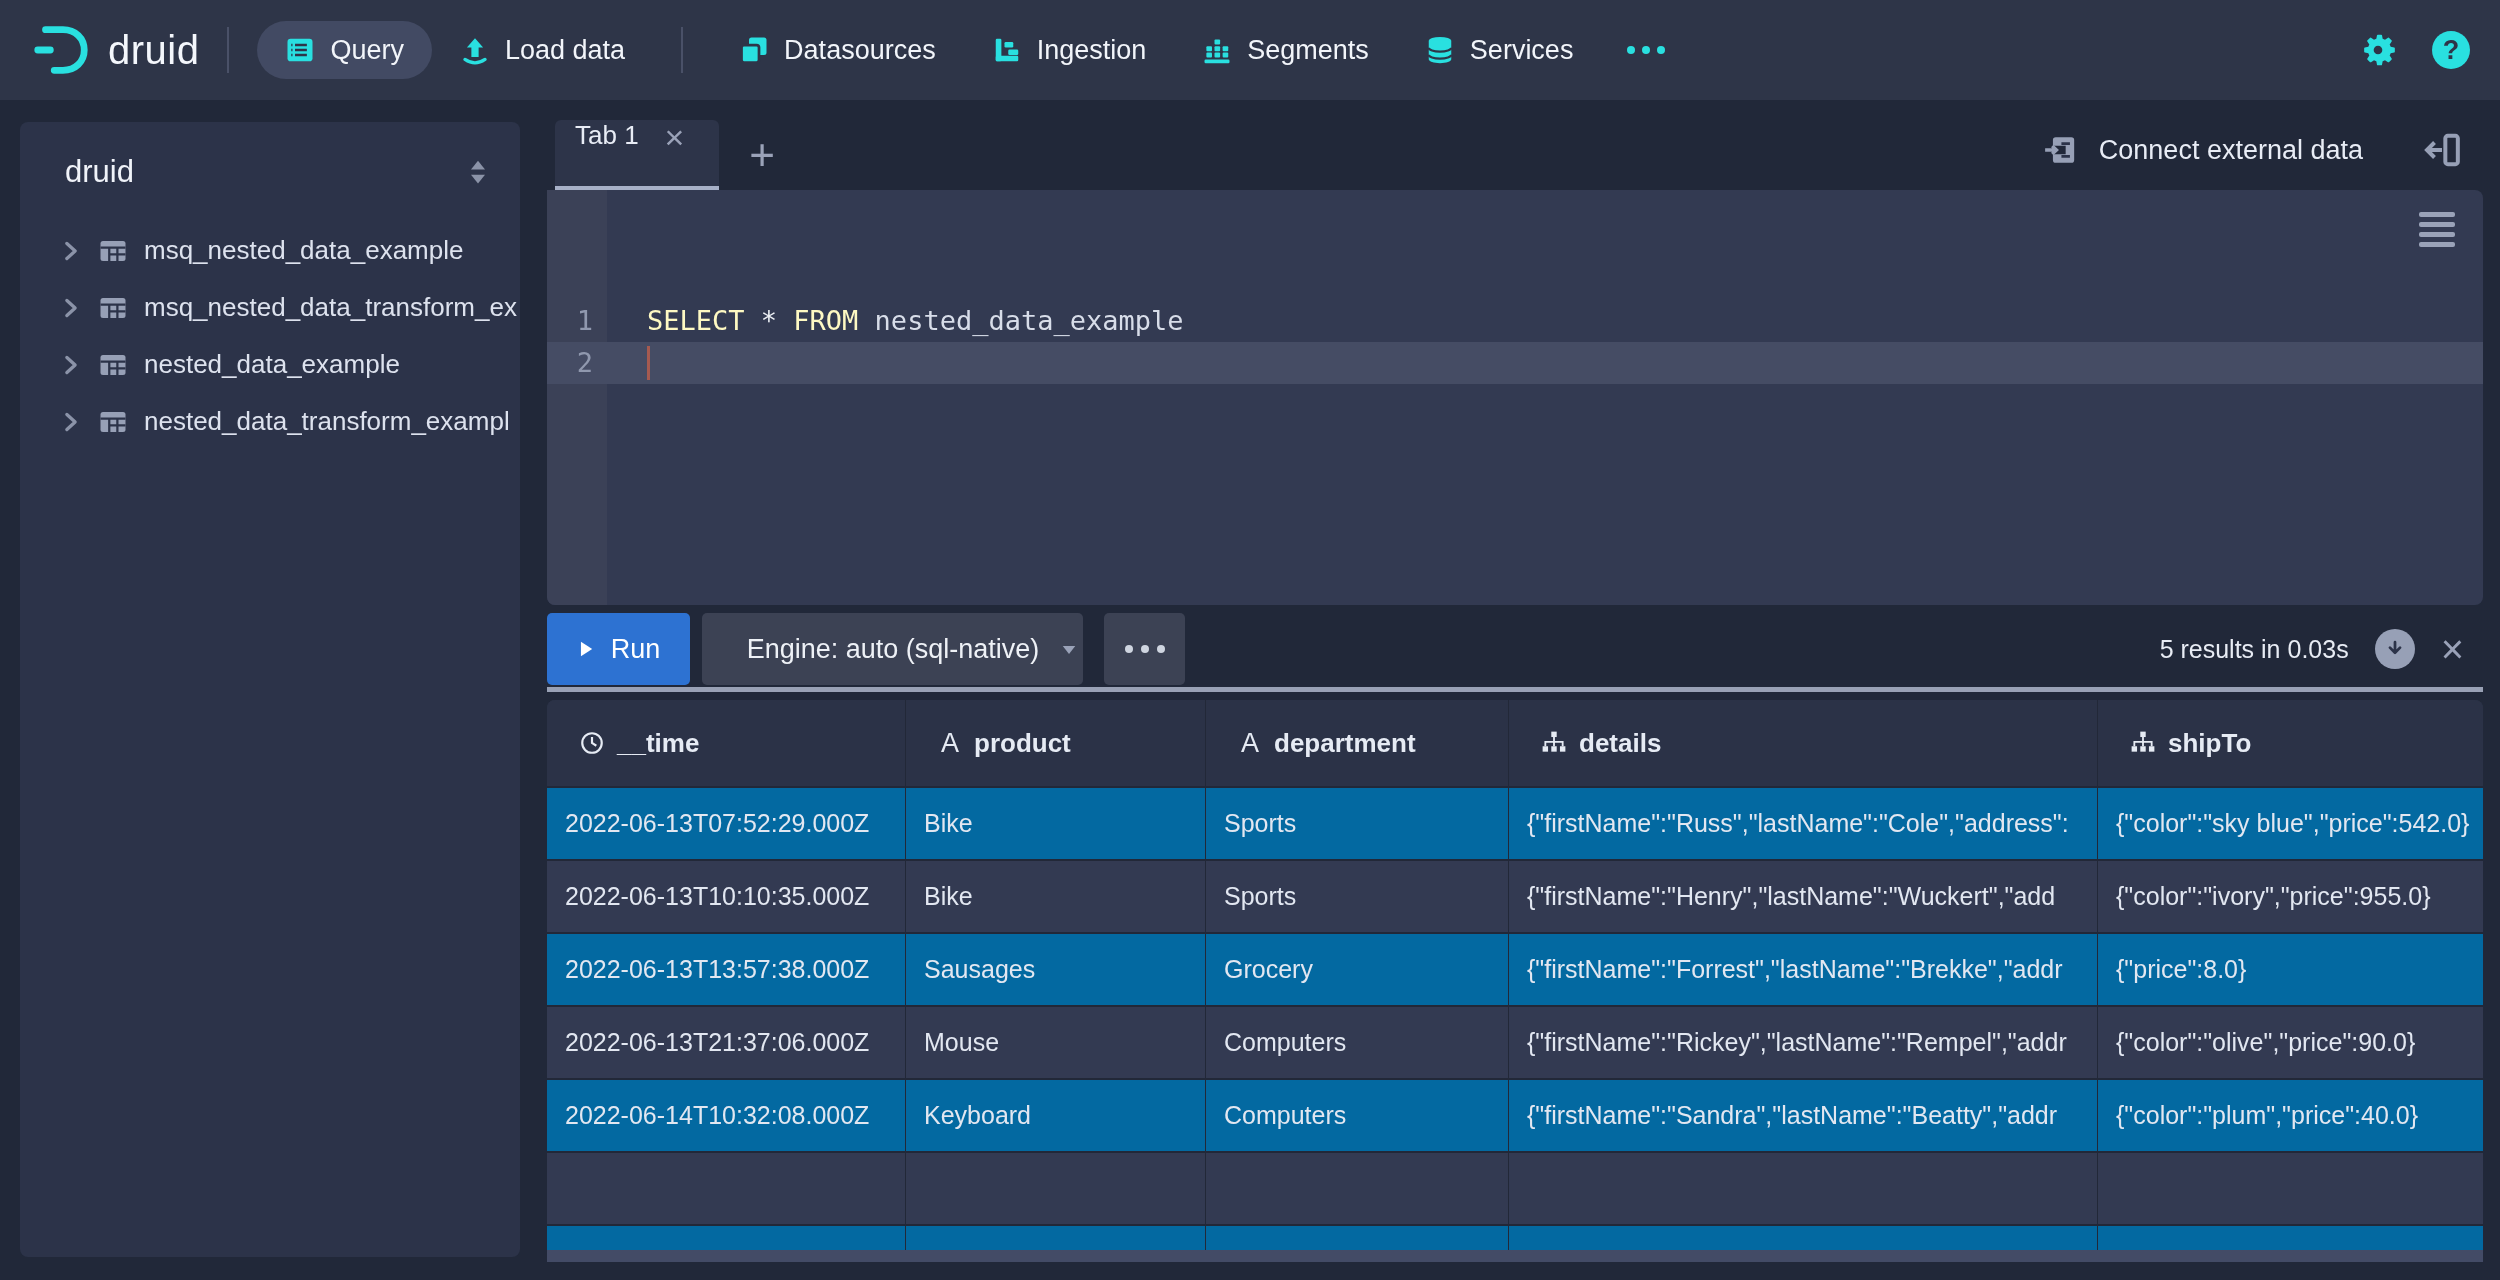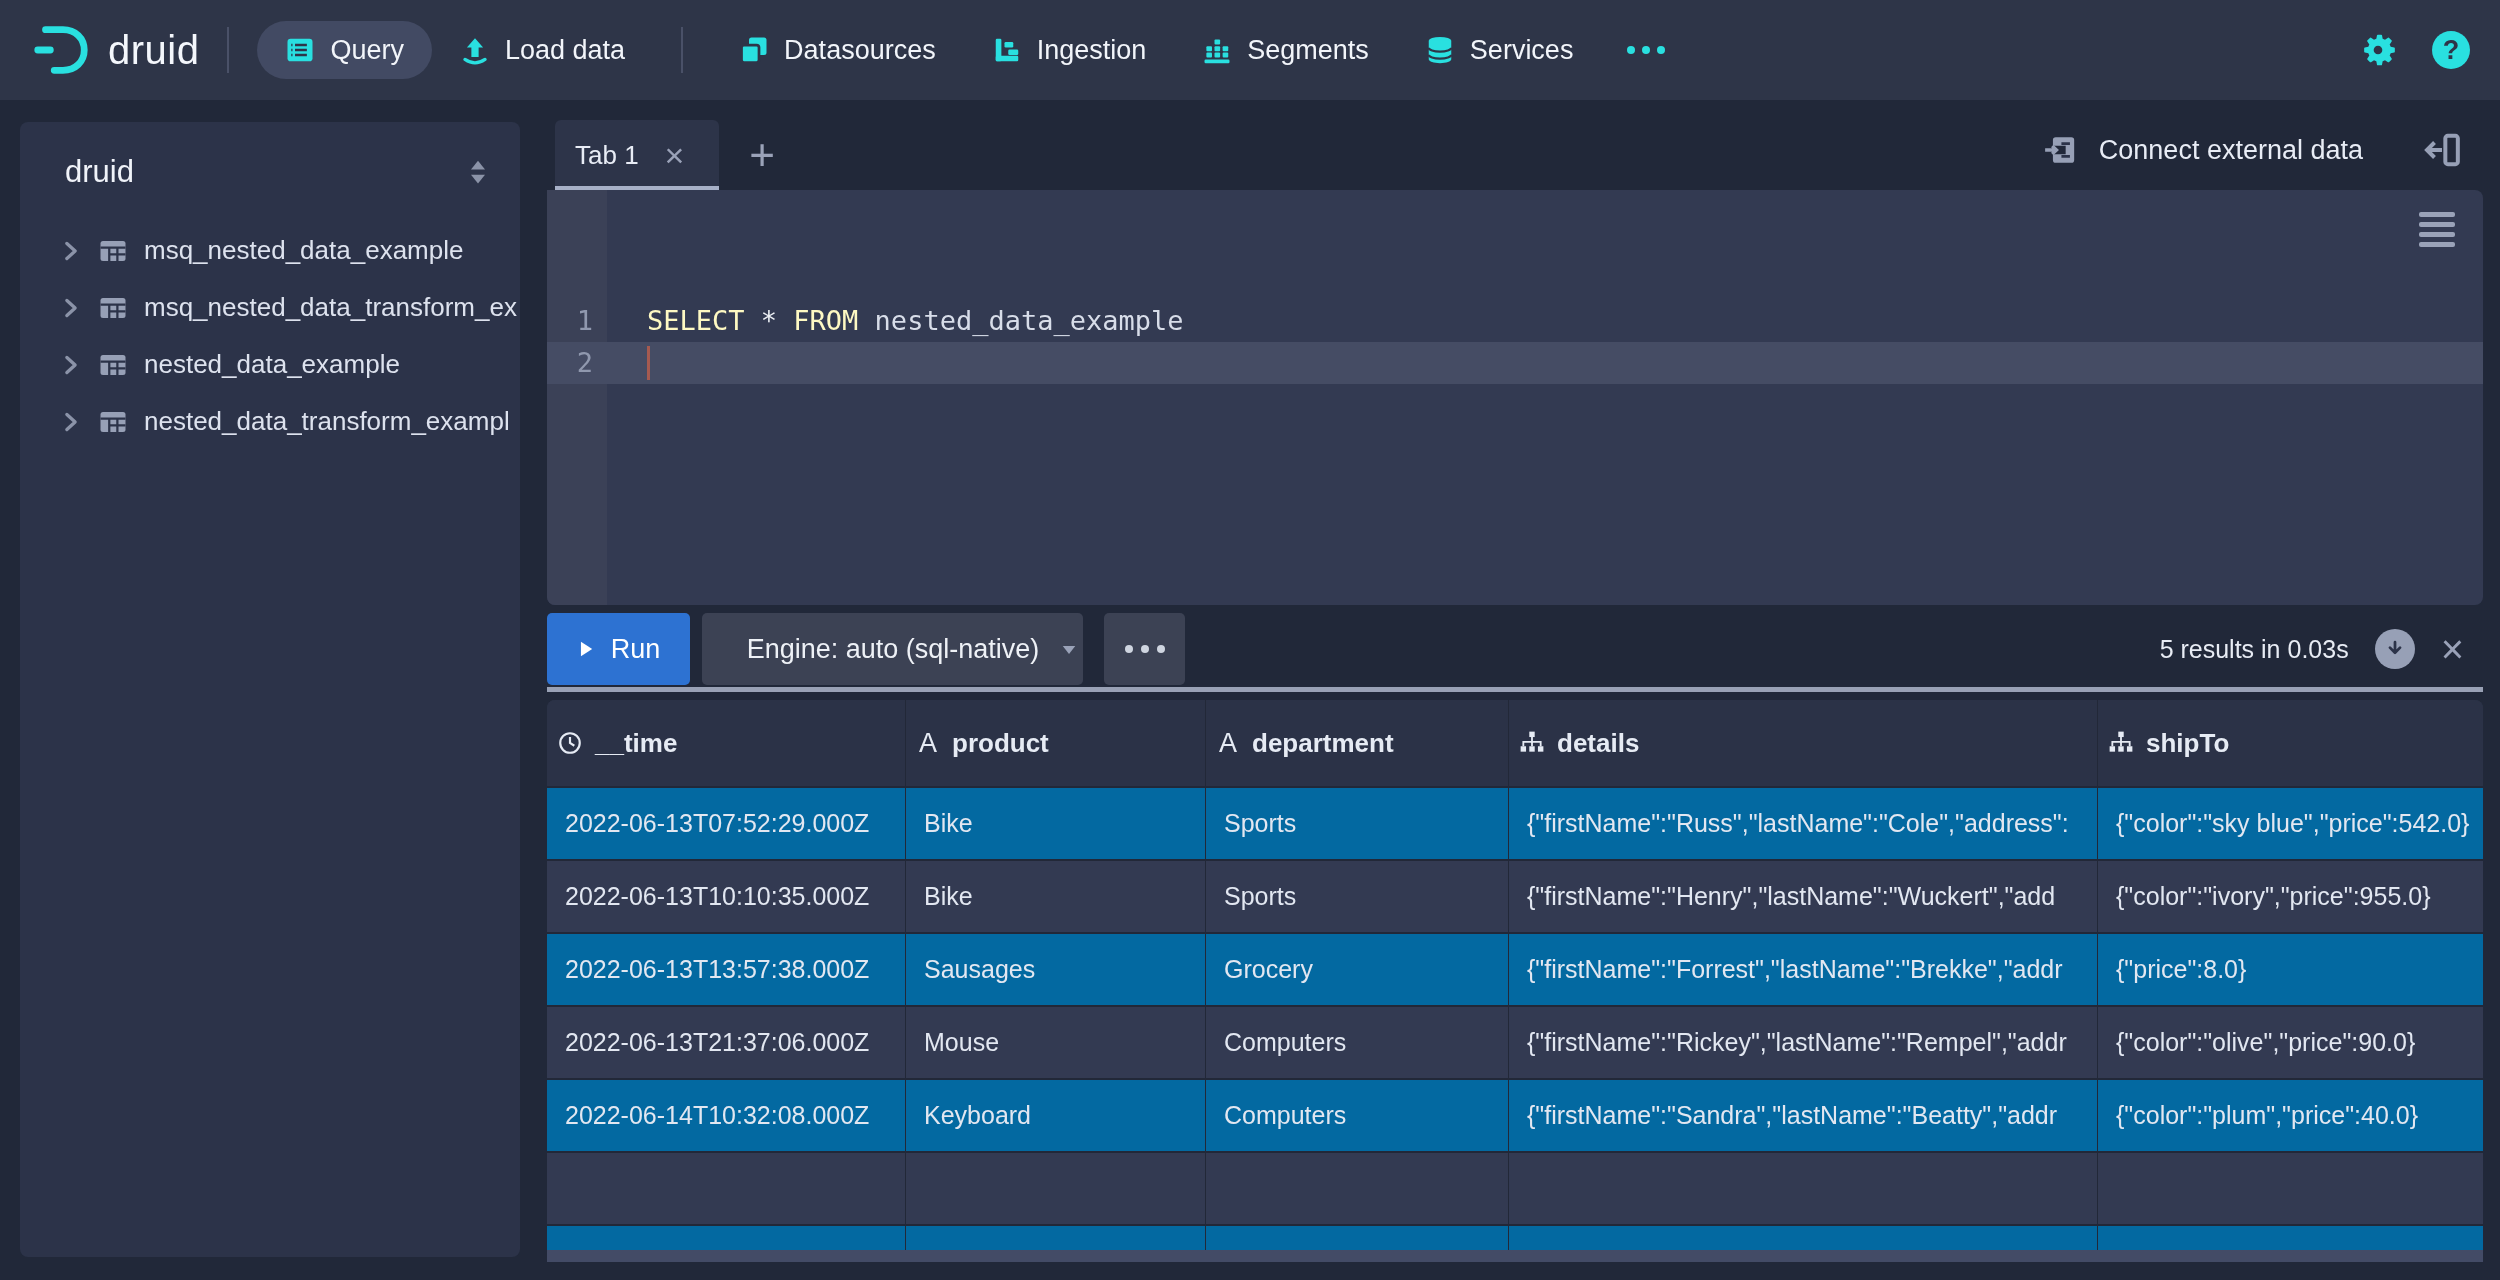--- a/index.html
+++ b/index.html
@@ -32,21 +32,21 @@
   .tree { margin-top:8px; }
   .tree-item { display:flex; align-items:center; height:57px; padding-left:40px; gap:16px; cursor:pointer; }
   .tree-item .name { color:#dde2ee; font-size:26px; white-space:nowrap; overflow:hidden; }
 
   
   .main { position:absolute; left:547px; top:100px; width:1936px; height:1162px; }
 
   
   .tabbar { position:absolute; left:0; top:0; width:1936px; height:90px; }
   .tab { position:absolute; left:8px; top:20px; width:164px; height:70px; background:#2d3449;
-         border-radius:6px 6px 0 0; display:flex; align-items:center; padding:0 20px; gap:26px; cursor:pointer; }
+         border-radius:6px 6px 0 0; display:flex; align-items:flex-start; padding:0 20px; gap:26px; cursor:pointer; }
   .tab .tab-label { color:#e8ecf5; font-size:26px; }
   .tab .tab-close { color:#9aa2b8; font-size:34px; line-height:1; cursor:pointer; }
   .tab-underline { position:absolute; left:8px; top:86px; width:164px; height:4px; background:#a7b0c7; }
   .tab-plus { position:absolute; left:192px; top:28px; width:46px; height:54px; color:#9aa2b8;
               font-size:44px; display:flex; align-items:center; justify-content:center; cursor:pointer; }
   .connect-btn { position:absolute; right:120px; top:22px; height:56px; display:flex;
                  align-items:center; gap:22px; cursor:pointer; }
   .connect-btn .lbl { color:#e8ecf5; font-size:27px; white-space:nowrap; }
   .drawer-btn { position:absolute; right:18px; top:26px; width:46px; height:48px; cursor:pointer;
                 display:flex; align-items:center; justify-content:center; }
@@ -84,21 +84,21 @@
             display:flex; align-items:center; justify-content:center; }
   .close-results { color:#9aa2b8; font-size:40px; line-height:1; cursor:pointer; }
 
   .splitter { position:absolute; left:0; top:587px; width:1936px; height:5px; background:#99a1b5; cursor:row-resize; }
 
   
   .rtable { position:absolute; left:0; top:600px; width:1936px; height:562px;
             background:#2d3449; border-radius:8px 8px 0 0; overflow:hidden; }
   .grid-row { display:grid; grid-template-columns:359px 300px 303px 589px 385px; }
   .thead { height:88px; background:#2b3247; border-bottom:2px solid #222838; }
-  .th { display:flex; align-items:center; gap:12px; padding-left:10px; border-right:1px solid #222838;
+  .th { display:flex; align-items:center; gap:12px; padding-left:32px; border-right:1px solid #222838;
         color:#e6ebf4; font-size:26px; font-weight:bold; white-space:nowrap; overflow:hidden; cursor:pointer; }
   .th:last-child { border-right:none; }
   .type-a { font-size:27px; font-weight:normal; color:#e6ebf4; width:24px; text-align:center; }
   .trow { height:73px; border-bottom:2px solid #222838; }
   .trow.dark { background:#0369a1; }
   .trow.light { background:#333a52; }
   .td { line-height:71px; padding:0 18px; border-right:1px solid #222838; color:#e2e7f1;
         font-size:25px; white-space:nowrap; overflow:hidden; cursor:pointer; }
   .td:last-child { border-right:none; }
   .trow-empty { height:73px; }

